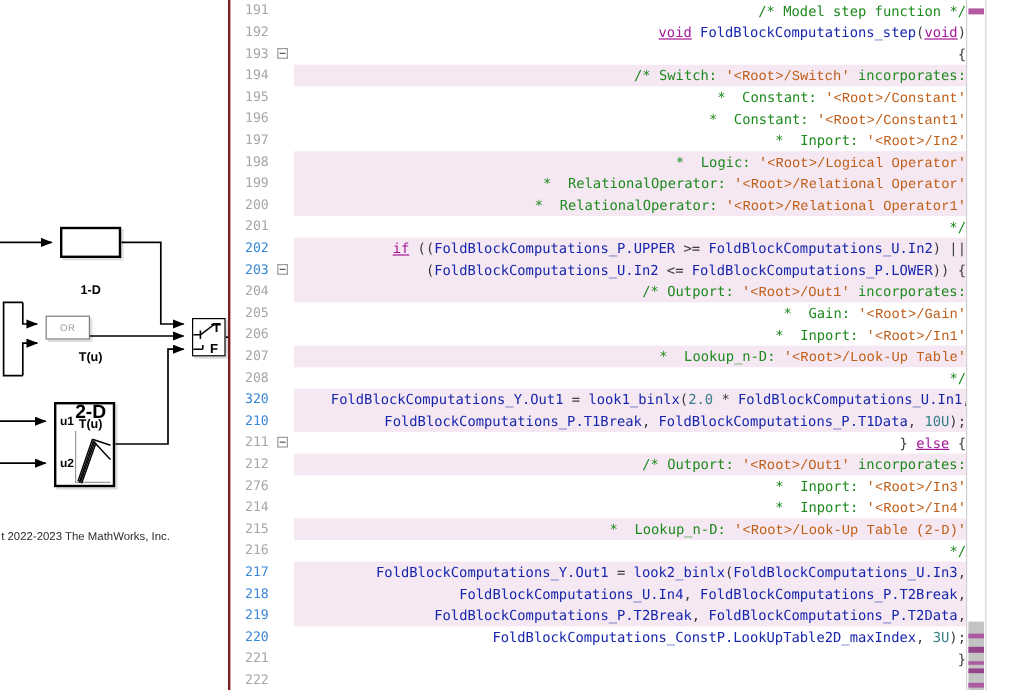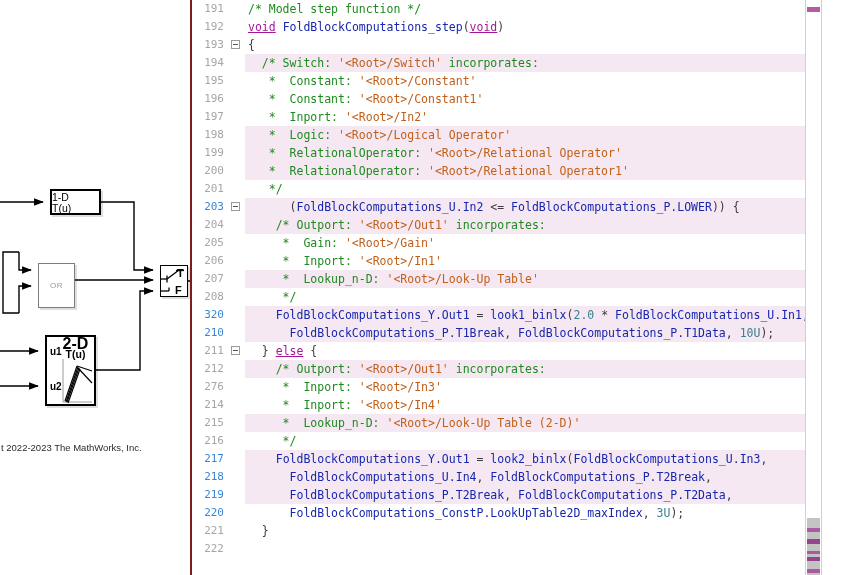--- a/index.html
+++ b/index.html
@@ -4,23 +4,23 @@
 <style>
   html,body{margin:0;padding:0;background:#fff;}
   #stage{position:relative;width:846px;height:575px;overflow:hidden;background:#fff;
          font-family:"Liberation Sans",sans-serif;}
 
   
   #diagram{position:absolute;left:0;top:0;width:190px;height:575px;background:#fff;}
   #wires{position:absolute;left:0;top:0;}
   .blk{position:absolute;background:#fff;border:2px solid #000;box-sizing:border-box;
        box-shadow:2px 2px 0 rgba(0,0,0,0.13);}
-  .blk .bl-label{font-weight:normal;font-size:10.5px;line-height:11px;text-align:left;color:#000;}
+  .blk .bl-label{font-weight:bold;font-size:10.5px;line-height:11px;text-align:center;color:#000;margin-top:45px;}
   #blk-1d{left:50px;top:189px;width:51px;height:26px;padding-top:1px;}
-  #blk-or{left:38px;top:263px;width:37px;height:45px;border:1px solid #7d7d7d;
+  #blk-or{left:38px;top:263px;width:37px;height:20px;border:1px solid #7d7d7d;
           display:flex;align-items:center;justify-content:center;}
   #blk-or .or-label{font-size:8px;color:#9a9a9a;letter-spacing:.5px;}
   #blk-switch{left:160px;top:265px;width:28px;height:32px;border:1.5px solid #000;}
   #blk-2d{left:45px;top:335px;width:51px;height:71px;}
   .portlbl{position:absolute;font-weight:bold;font-size:10px;color:#000;line-height:11px;}
   #lbl-2d{position:absolute;left:12px;top:1px;width:33px;text-align:center;font-weight:bold;font-size:16px;line-height:11px;}
   #lbl-tu2{position:absolute;left:12px;top:12px;width:33px;text-align:center;font-weight:bold;font-size:10.5px;line-height:11px;}
   #copyright{position:absolute;left:1px;top:442px;font-size:9.5px;color:#2b2b2b;white-space:nowrap;}
 
   
@@ -29,23 +29,23 @@
   #code-lines{position:absolute;left:0;top:0;right:17px;height:575px;overflow:hidden;
               font-family:"DejaVu Sans Mono","Liberation Mono",monospace;font-size:11.5px;}
   .crow{display:flex;height:18px;line-height:18px;align-items:stretch;}
   .lnum{flex:0 0 36px;text-align:right;padding-right:4px;box-sizing:border-box;
         color:var(--lnum);font-size:11px;user-select:none;}
   .lnum.blue{color:var(--lnumact);}
   .foldcol{flex:0 0 17px;position:relative;}
   .foldbox{position:absolute;left:3px;top:4px;width:9px;height:9px;border:1px solid #9a9a9a;
            background:#fff;box-sizing:border-box;}
   .foldbox::after{content:"";position:absolute;left:1px;right:1px;top:3px;height:1px;background:#555;}
-  .ctext{flex:1 1 auto;white-space:pre;padding-left:3px;color:var(--pl);}
+  .ctext{flex:1 1 auto;white-space:pre;padding-left:3px;color:var(--pl);text-align:right;}
   .crow.hl .ctext{background:var(--hl);}
-  .tk-cm{color:var(--cm);} .tk-str{color:var(--str);} .tk-kw{color:var(--kw);text-decoration:underline;}
+  .tk-cm{color:var(--cm);} .tk-str{color:var(--str);font-family:Liberation Mono, monospace;} .tk-kw{color:var(--kw);text-decoration:underline;}
   .tk-id{color:var(--id);} .tk-num{color:var(--num);} .tk-pl{color:var(--pl);}
 
   
   #ruler{position:absolute;top:0;right:0;width:17px;height:575px;background:#fff;
          border-left:1px solid #d0d0d0;border-right:1px solid #d0d0d0;box-sizing:border-box;}
   .rmark{position:absolute;left:1px;right:1px;}
   #rthumb{position:absolute;left:1px;right:1px;background:var(--thumb);}
 </style>
 </head>
 <body>
@@ -173,20 +173,25 @@
           <span class="lnum">200</span>
           <span class="foldcol"></span>
           <span class="ctext"><span class="tk-cm">   *  RelationalOperator: </span><span class="tk-str">'&lt;Root&gt;/Relational Operator1'</span></span>
         </div>
         <div class="crow">
           <span class="lnum">201</span>
           <span class="foldcol"></span>
           <span class="ctext"><span class="tk-cm">   */</span></span>
         </div>
         <div class="crow hl">
+          <span class="lnum blue">202</span>
+          <span class="foldcol"></span>
+          <span class="ctext"><span class="tk-pl">  </span><span class="tk-kw">if</span><span class="tk-pl"> ((</span><span class="tk-id">FoldBlockComputations_P.UPPER</span><span class="tk-pl"> &gt;= </span><span class="tk-id">FoldBlockComputations_U.In2</span><span class="tk-pl">) ||</span></span>
+        </div>
+        <div class="crow hl">
           <span class="lnum blue">203</span>
           <span class="foldcol">
             <span class="foldbox"></span>
           </span>
           <span class="ctext"><span class="tk-pl">      (</span><span class="tk-id">FoldBlockComputations_U.In2</span><span class="tk-pl"> &lt;= </span><span class="tk-id">FoldBlockComputations_P.LOWER</span><span class="tk-pl">)) {</span></span>
         </div>
         <div class="crow hl">
           <span class="lnum">204</span>
           <span class="foldcol"></span>
           <span class="ctext"><span class="tk-cm">    /* Outport: </span><span class="tk-str">'&lt;Root&gt;/Out1'</span><span class="tk-cm"> incorporates:</span></span>

